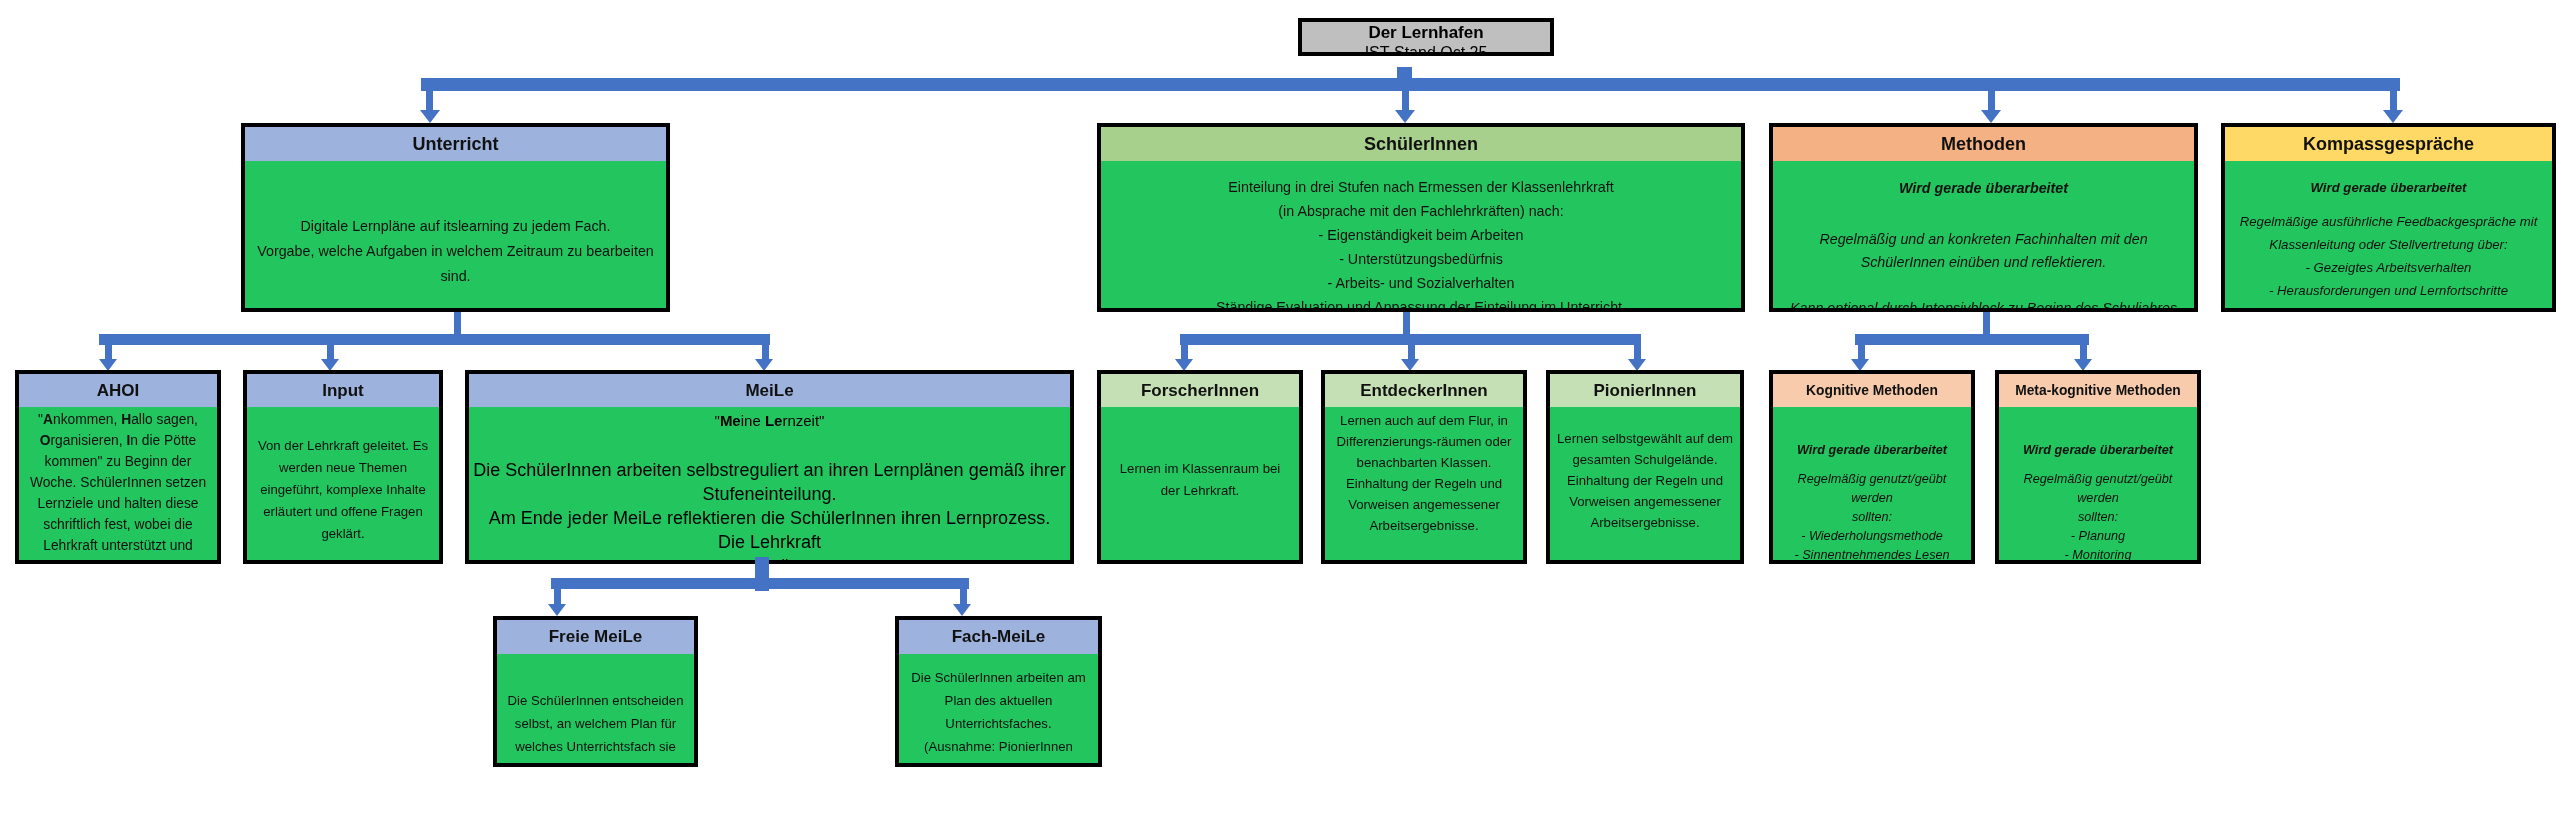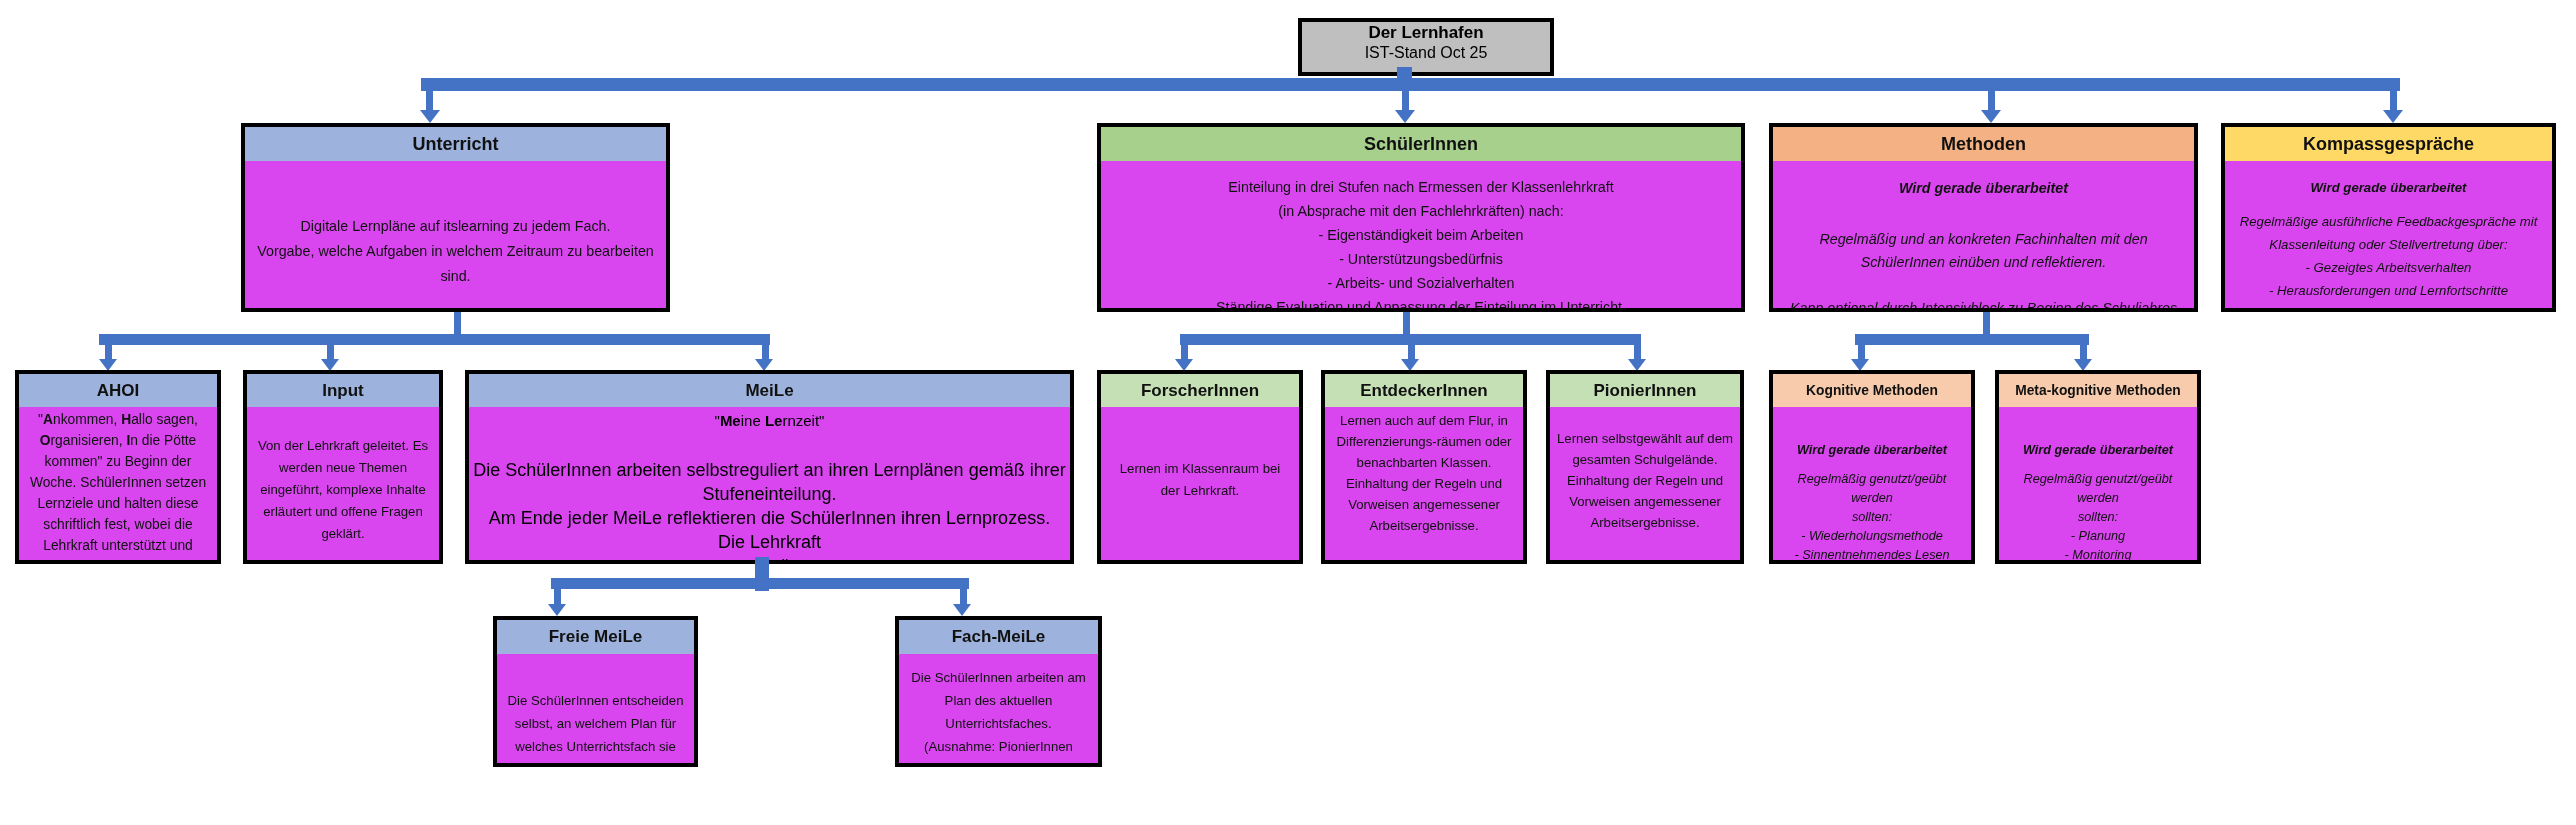--- a/index.html
+++ b/index.html
@@ -1,31 +1,31 @@
 <!DOCTYPE html>
 <html style="--root_fill: #BFBFBF; --blue: #9DB2DD; --green: #A8D08D; --green_light: #C5E0B4; --orange: #F4B183; --orange_light: #F7CBAC; --yellow: #FFD966; --arrow: #4472C4; --border: #000000;font-size:8.5px"><head>
 <meta charset="utf-8">
 <style>
   html,body{margin:0;padding:0;background:#ffffff;}
   body{font-family:"Liberation Sans", sans-serif;}
   #canvas{position:relative;width:2576px;height:826px;background:#ffffff;overflow:hidden;}
 
-  .box{position:absolute;background:#d946ef;border:4.8px solid #000;box-sizing:border-box;overflow:hidden;}
+  .box{position:absolute;background:#22c55e;border:4.8px solid #000;box-sizing:border-box;overflow:hidden;}
   .hd{width:100%;text-align:center;font-weight:bold;color:#111;box-sizing:border-box;}
   .bd{text-align:center;color:#111;white-space:pre-line;box-sizing:border-box;}
 
   .hd-blue{background:var(--blue);}
   .hd-green{background:var(--green);}
   .hd-green-light{background:var(--green_light);}
   .hd-orange{background:var(--orange);}
   .hd-orange-light{background:var(--orange_light);}
   .hd-yellow{background:var(--yellow);}
 
   
-  #lernhafen{left:1298px;top:17.5px;width:256px;height:58px;background:var(--root_fill);}
+  #lernhafen{left:1298px;top:17.5px;width:256px;height:38px;background:var(--root_fill);}
   #lernhafen .t1{font-size:17px;font-weight:bold;line-height:22px;text-align:center;margin-top:0;}
   #lernhafen .t2{font-size:16px;line-height:18px;text-align:center;}
 
   
   .row1{top:123px;height:189px;}
   .row1 .hd{height:34px;line-height:34px;font-size:18px;}
   #unterricht{left:241px;width:429px;}
   #unterricht .bd{padding:53px 7.4px 0;font-size:14.3px;line-height:25px;}
   #schuelerinnen{left:1097px;width:648px;}
   #schuelerinnen .bd{padding:13.8px 7.4px 0;font-size:14.3px;line-height:24px;}

